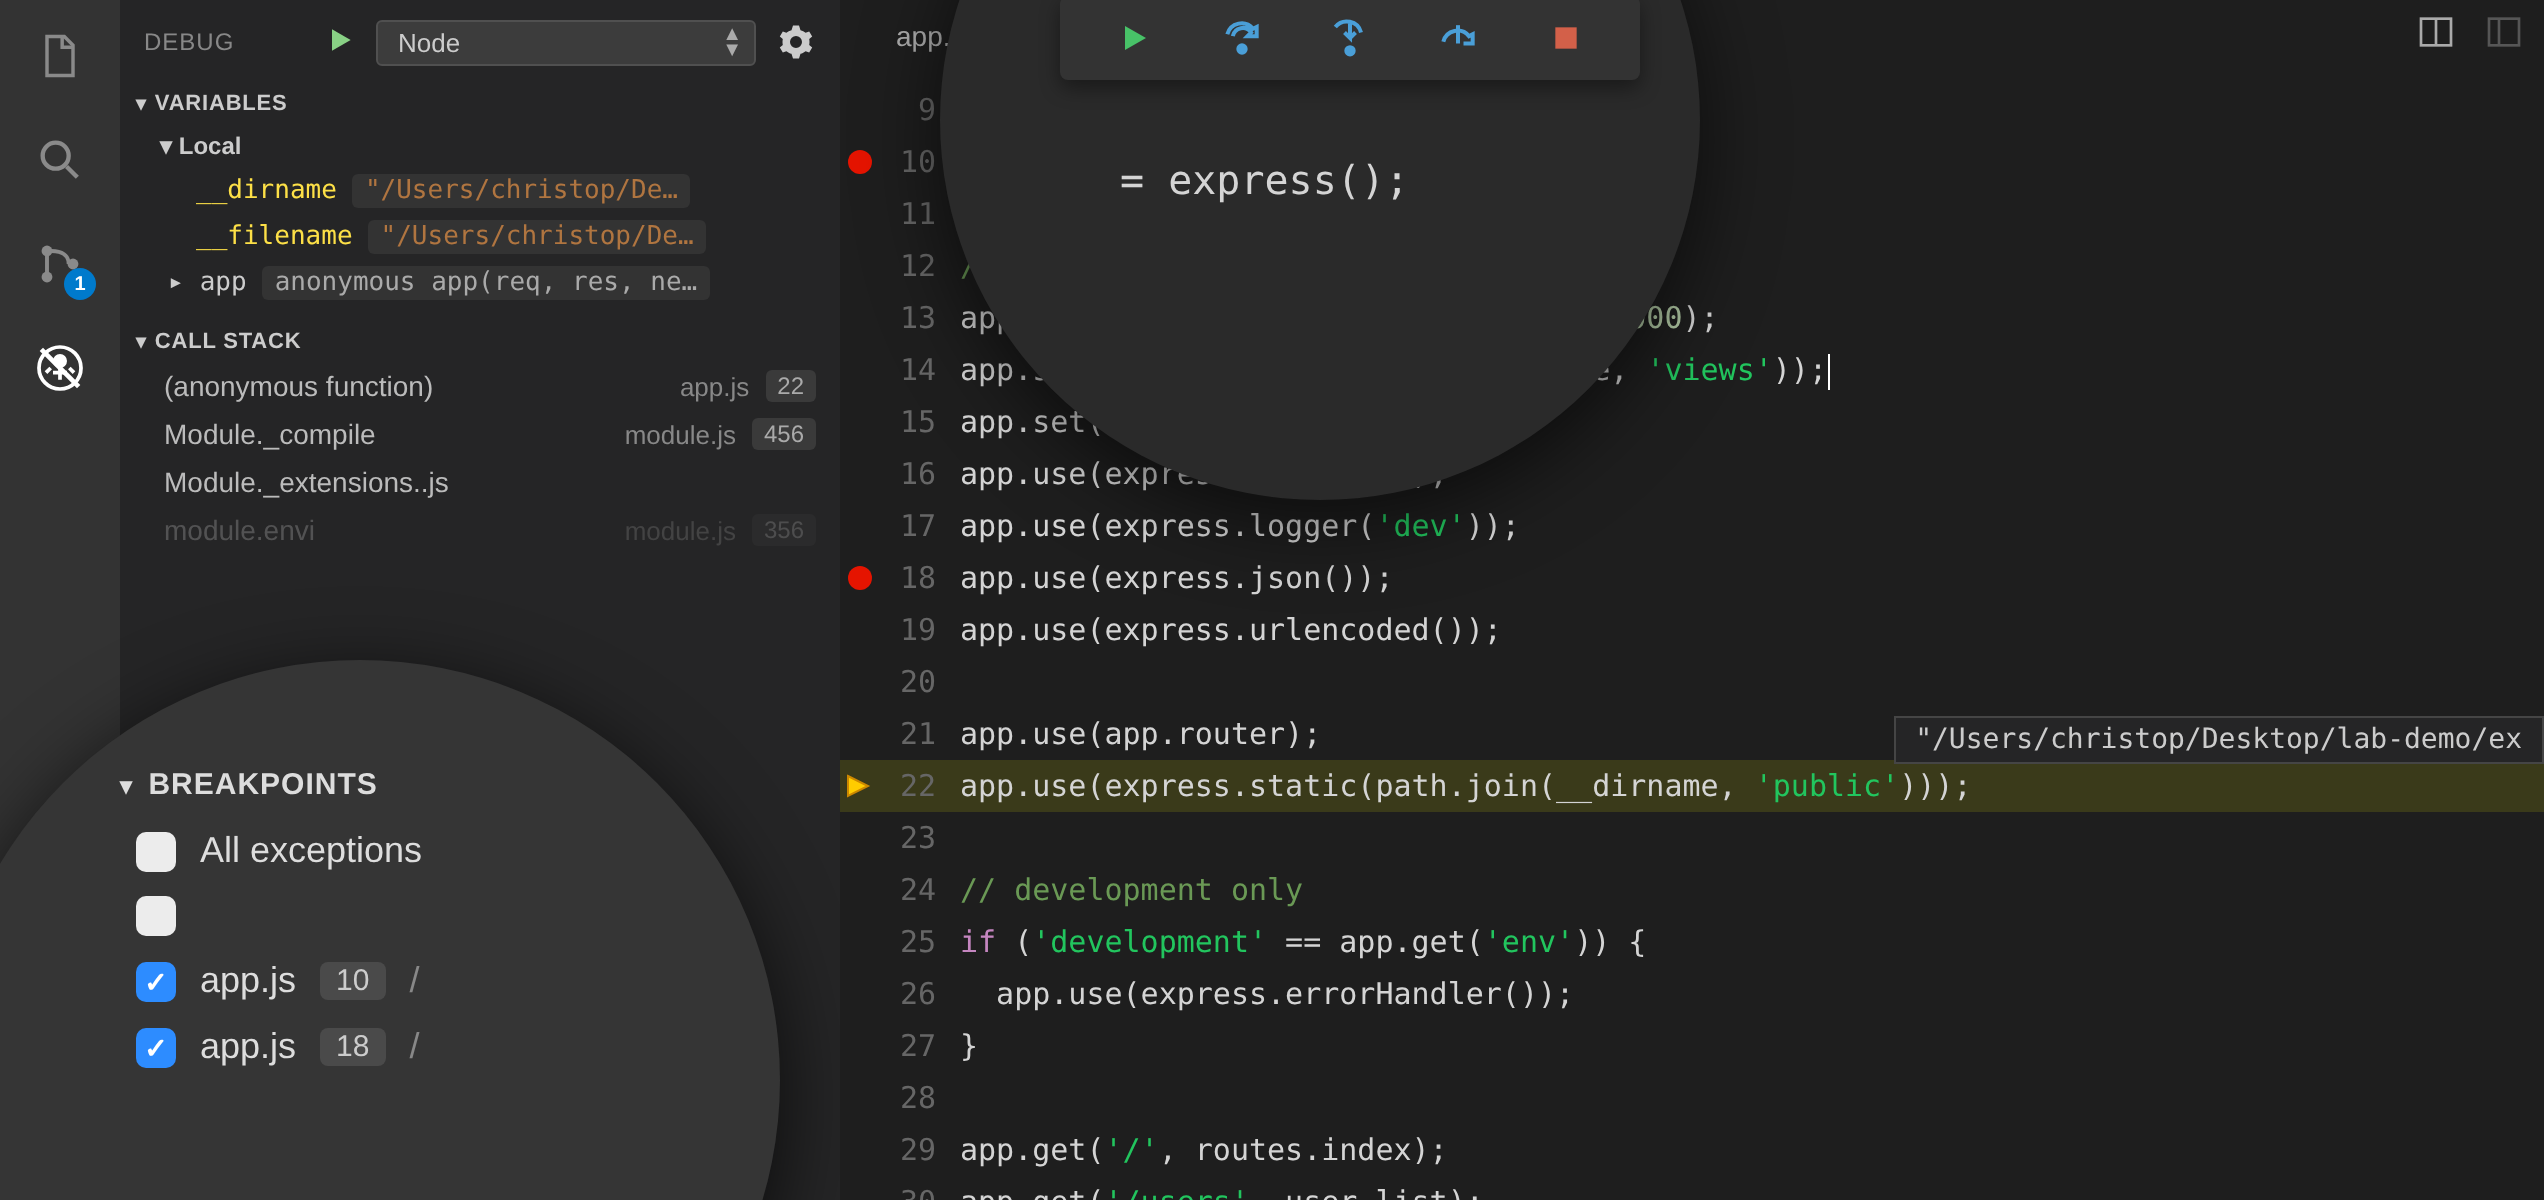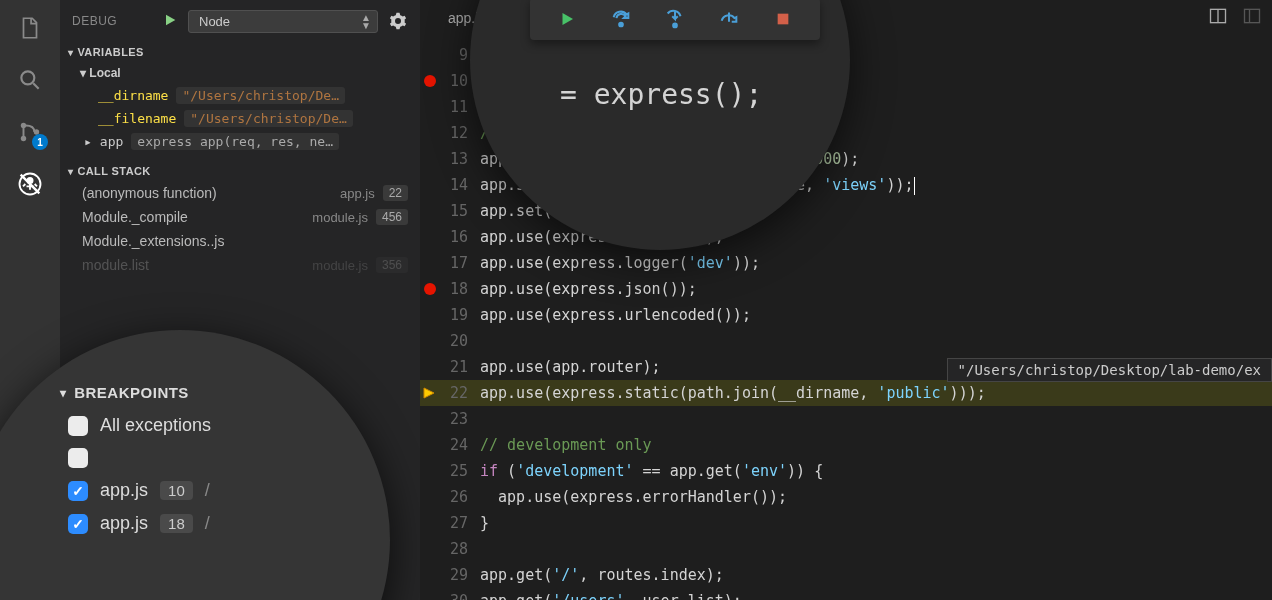--- a/index.html
+++ b/index.html
@@ -172,21 +172,21 @@
 .code-line {
   display:flex;
   white-space: pre;
   position:relative;
 }
 .gutter-bp { width: 20px; display:flex;align-items:center;justify-content:center;}
 .bp-dot { width:12px;height:12px;border-radius:50%;background:#e51400;}
 .lineno { width: 40px; text-align:right; color:#666; padding-right: 12px;}
 .code { color:#d4d4d4; }
 .kw { color:#c586c0; }
-.str { color:#7dd3fc; }
+.str { color:#22c55e; }
 .cmt { color:#6a9955; }
 .num { color:#b5cea8; }
 .cl-highlight { background:#3a3a1a; }
 .cursor { display:inline-block; width:1px; height:18px; background:#fff; vertical-align:middle;}
 
 
 .hover-tip {
   position:absolute;
   right: 0; top: 358px;
   background:#252526;
@@ -217,21 +217,21 @@
   align-items:center;
   justify-content:space-around;
   padding: 0 10px;
   box-shadow: 0 4px 10px rgba(0,0,0,0.4);
 }
 .tb-icon { width:24px;height:24px;display:flex;align-items:center;justify-content:center;cursor:pointer;}
 .lens-code {
   position:absolute;
   top: 208px; left: 90px;
   font-family: Menlo, Consolas, monospace;
-  font-size: 28px;
+  font-size: 20px;
   color:#d4d4d4;
 }
 
 
 .tr-icons {
   position:absolute;
   right: 10px; top: 6px;
   display:flex; gap:14px;
   color:#aaa;
 }
@@ -305,21 +305,21 @@
     <span class="var-name">__dirname</span>
     <span class="var-val">"/Users/christop/De…</span>
   </div>
   <div class="var-row">
     <span class="var-name">__filename</span>
     <span class="var-val">"/Users/christop/De…</span>
   </div>
   <div class="var-row app-row">
     <span class="tw" style="color:#ccc;">▸</span>
     <span class="var-name" style="color:#ccc;">app</span>
-    <span class="var-fn">express app(req, res, ne…</span>
+    <span class="var-fn">anonymous app(req, res, ne…</span>
   </div>
 
   <div style="height:8px"></div>
   <div class="section-header">
     <span class="tw">▾</span>
     <span>CALL STACK</span>
   </div>
   <div class="callstack-row">
     <span class="cs-name">(anonymous function)</span>
     <span class="cs-file">app.js</span>
@@ -327,21 +327,21 @@
   </div>
   <div class="callstack-row">
     <span class="cs-name">Module._compile</span>
     <span class="cs-file">module.js</span>
     <span class="cs-line">456</span>
   </div>
   <div class="callstack-row">
     <span class="cs-name">Module._extensions..js</span>
   </div>
   <div class="callstack-row cs-faded">
-    <span class="cs-name">module.list</span>
+    <span class="cs-name">module.envi</span>
     <span class="cs-file">module.js</span>
     <span class="cs-line">356</span>
   </div>
 </div>
 
 <div class="bp-lens">
   <div class="bp-header">
     <span class="tw" style="font-size:12px;">▾&nbsp;&nbsp;</span>
     <span>BREAKPOINTS</span>
   </div>

